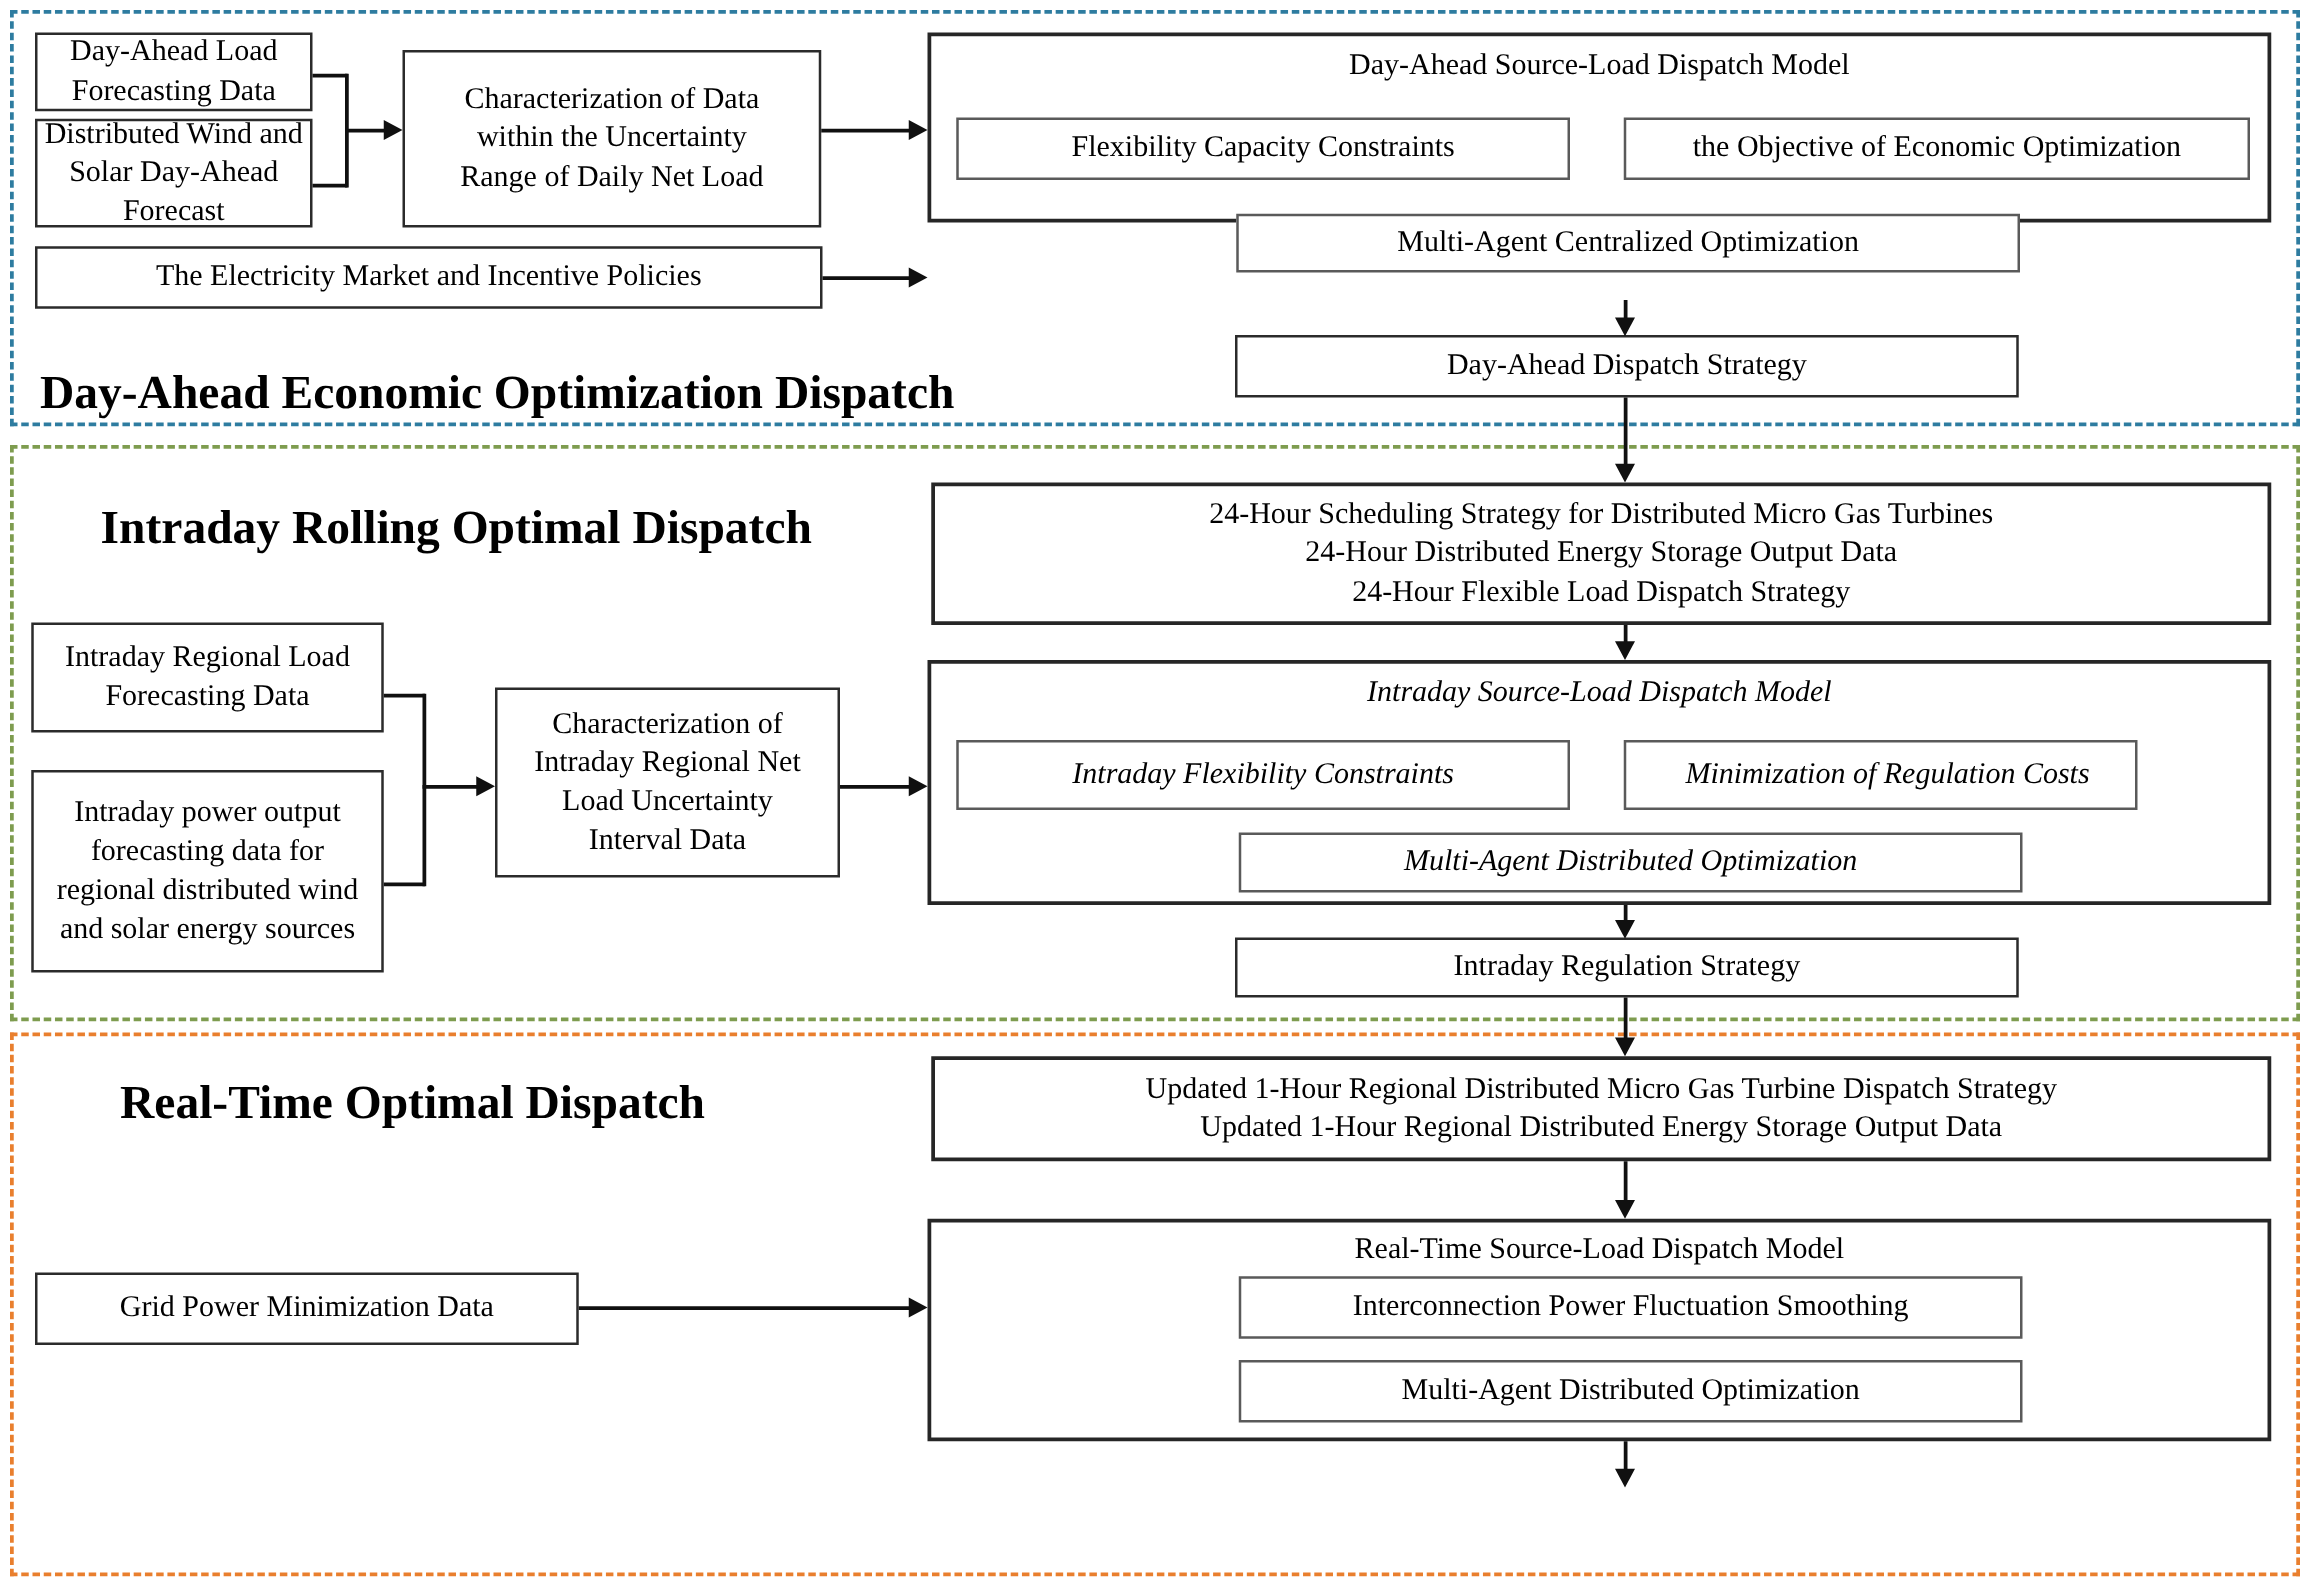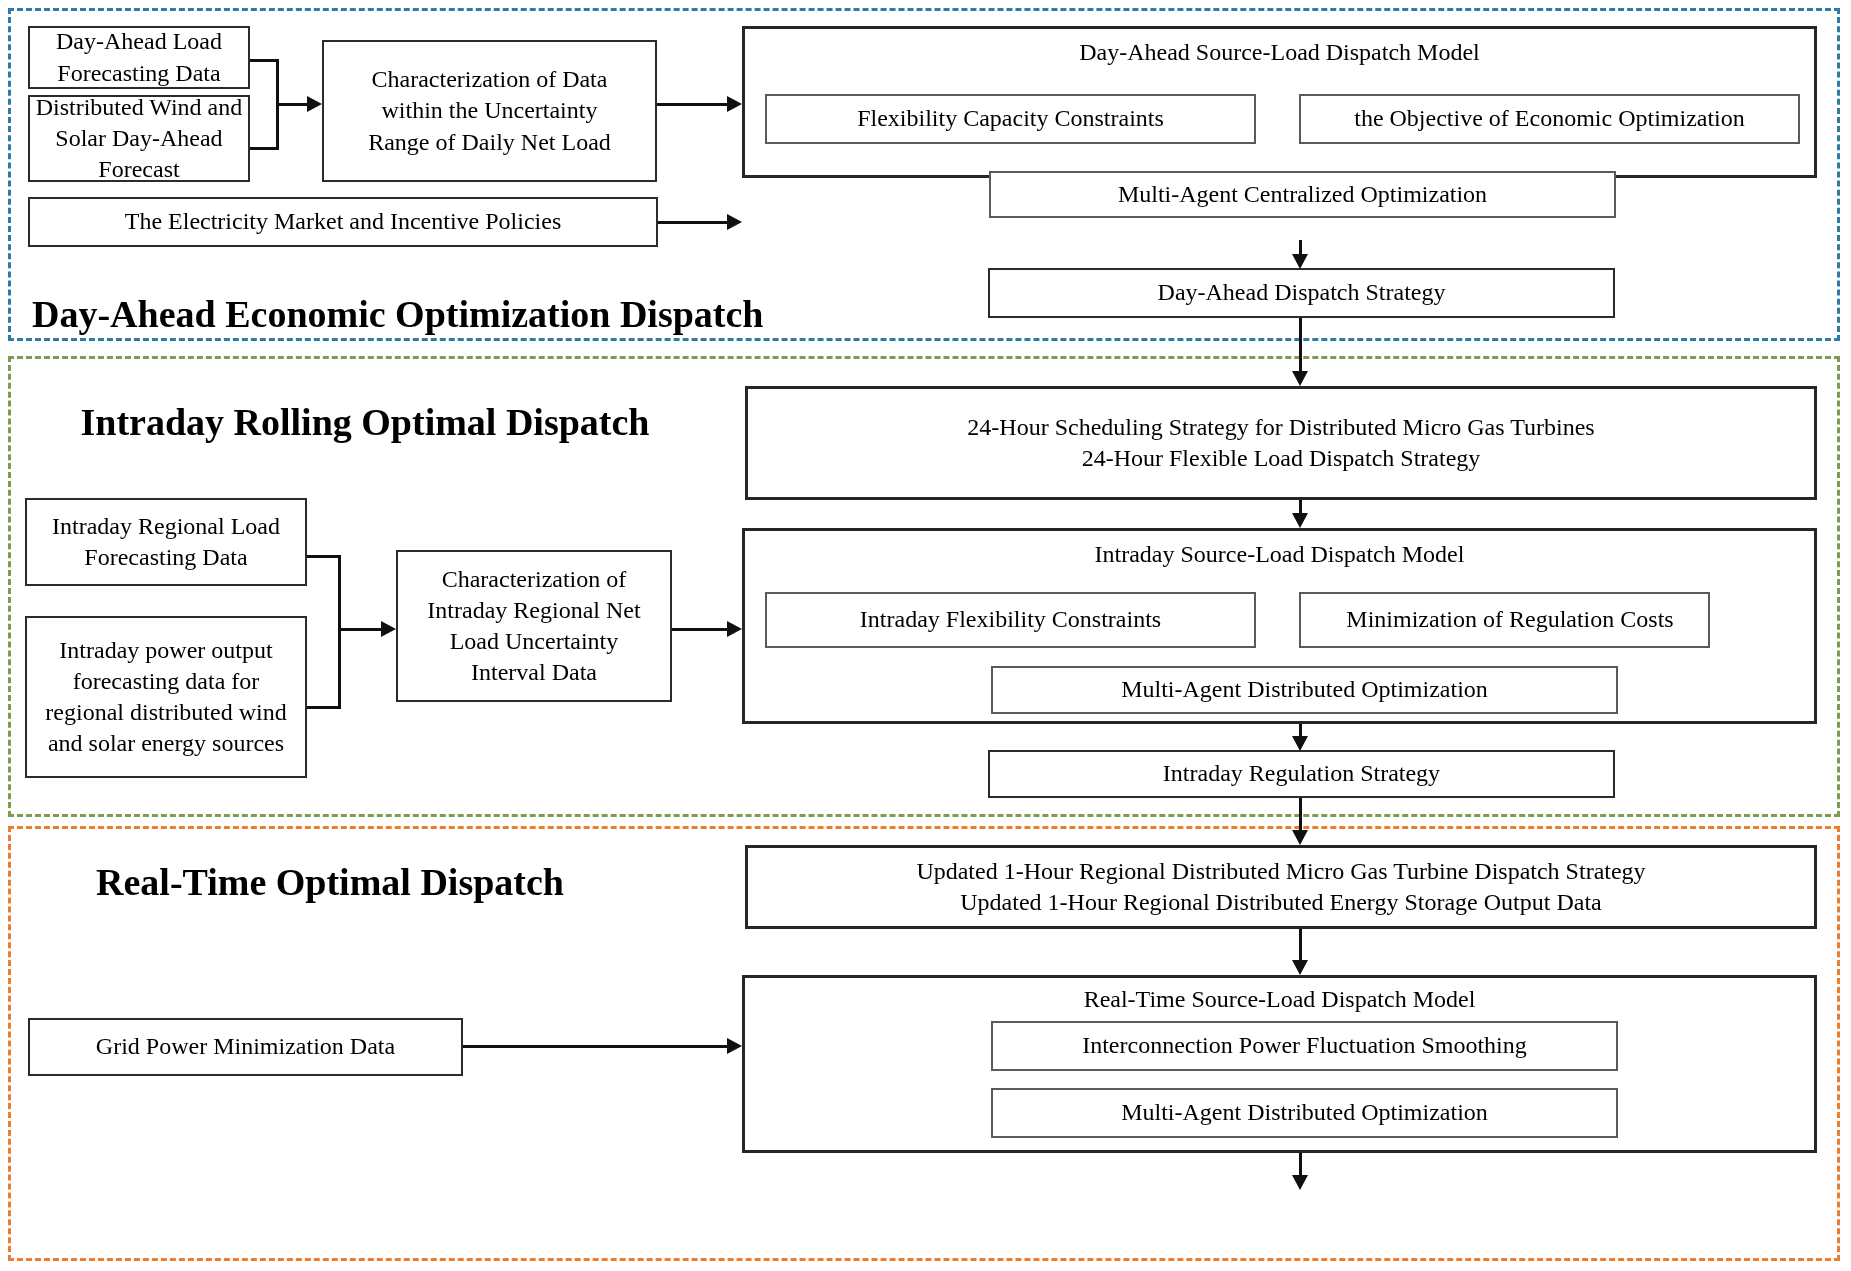--- a/index.html
+++ b/index.html
@@ -88,20 +88,21 @@
 
   <div class="vl" style="left:1299px; top:240px; height:16px;"></div>
   <div class="ah down" style="left:1292px; top:254px;"></div>
 
   <div class="vl" style="left:1299px; top:318px; height:55px;"></div>
   <div class="ah down" style="left:1292px; top:371px;"></div>
 
   <div class="bx thick" style="left:745px; top:386px; width:1072px; height:114px;">
       <div>
         <div>24-Hour Scheduling Strategy for Distributed Micro Gas Turbines</div>
+        <div>24-Hour Distributed Energy Storage Output Data</div>
         <div>24-Hour Flexible Load Dispatch Strategy</div>
       </div>
     </div>
 
   <div class="bx" style="left:25px; top:498px; width:282px; height:88px;">
       <div>
         <div>Intraday Regional Load</div>
         <div>Forecasting Data</div>
       </div>
     </div>
@@ -115,21 +116,21 @@
     </div>
   <div class="bx" style="left:396px; top:550px; width:276px; height:152px;text-align:center;">
       <div>
         <div>Characterization of</div>
         <div>Intraday Regional Net</div>
         <div>Load Uncertainty</div>
         <div>Interval Data</div>
       </div>
     </div>
 
-  <div class="model" style="left:742px; top:528px; width:1075px; height:196px;">
+  <div class="model" style="left:742px; top:528px; width:1075px; height:196px;font-style:italic;">
     <div class="model-title">Intraday Source-Load Dispatch Model</div>
     <div class="bx inner" style="left:20px;  top:61px;  width:491px; height:56px;">Intraday Flexibility Constraints</div>
     <div class="bx inner" style="left:554px; top:61px;  width:411px; height:56px;padding-left:11px;">Minimization of Regulation Costs</div>
     <div class="bx inner" style="left:246px; top:135px; width:627px; height:48px;">Multi-Agent Distributed Optimization</div>
   </div>
 
   <div class="bx" style="left:988px; top:750px; width:627px; height:48px;">Intraday Regulation Strategy</div>
 
   <div class="vl" style="left:1299px; top:500px; height:15px;"></div>
   <div class="ah down" style="left:1292px; top:513px;"></div>

